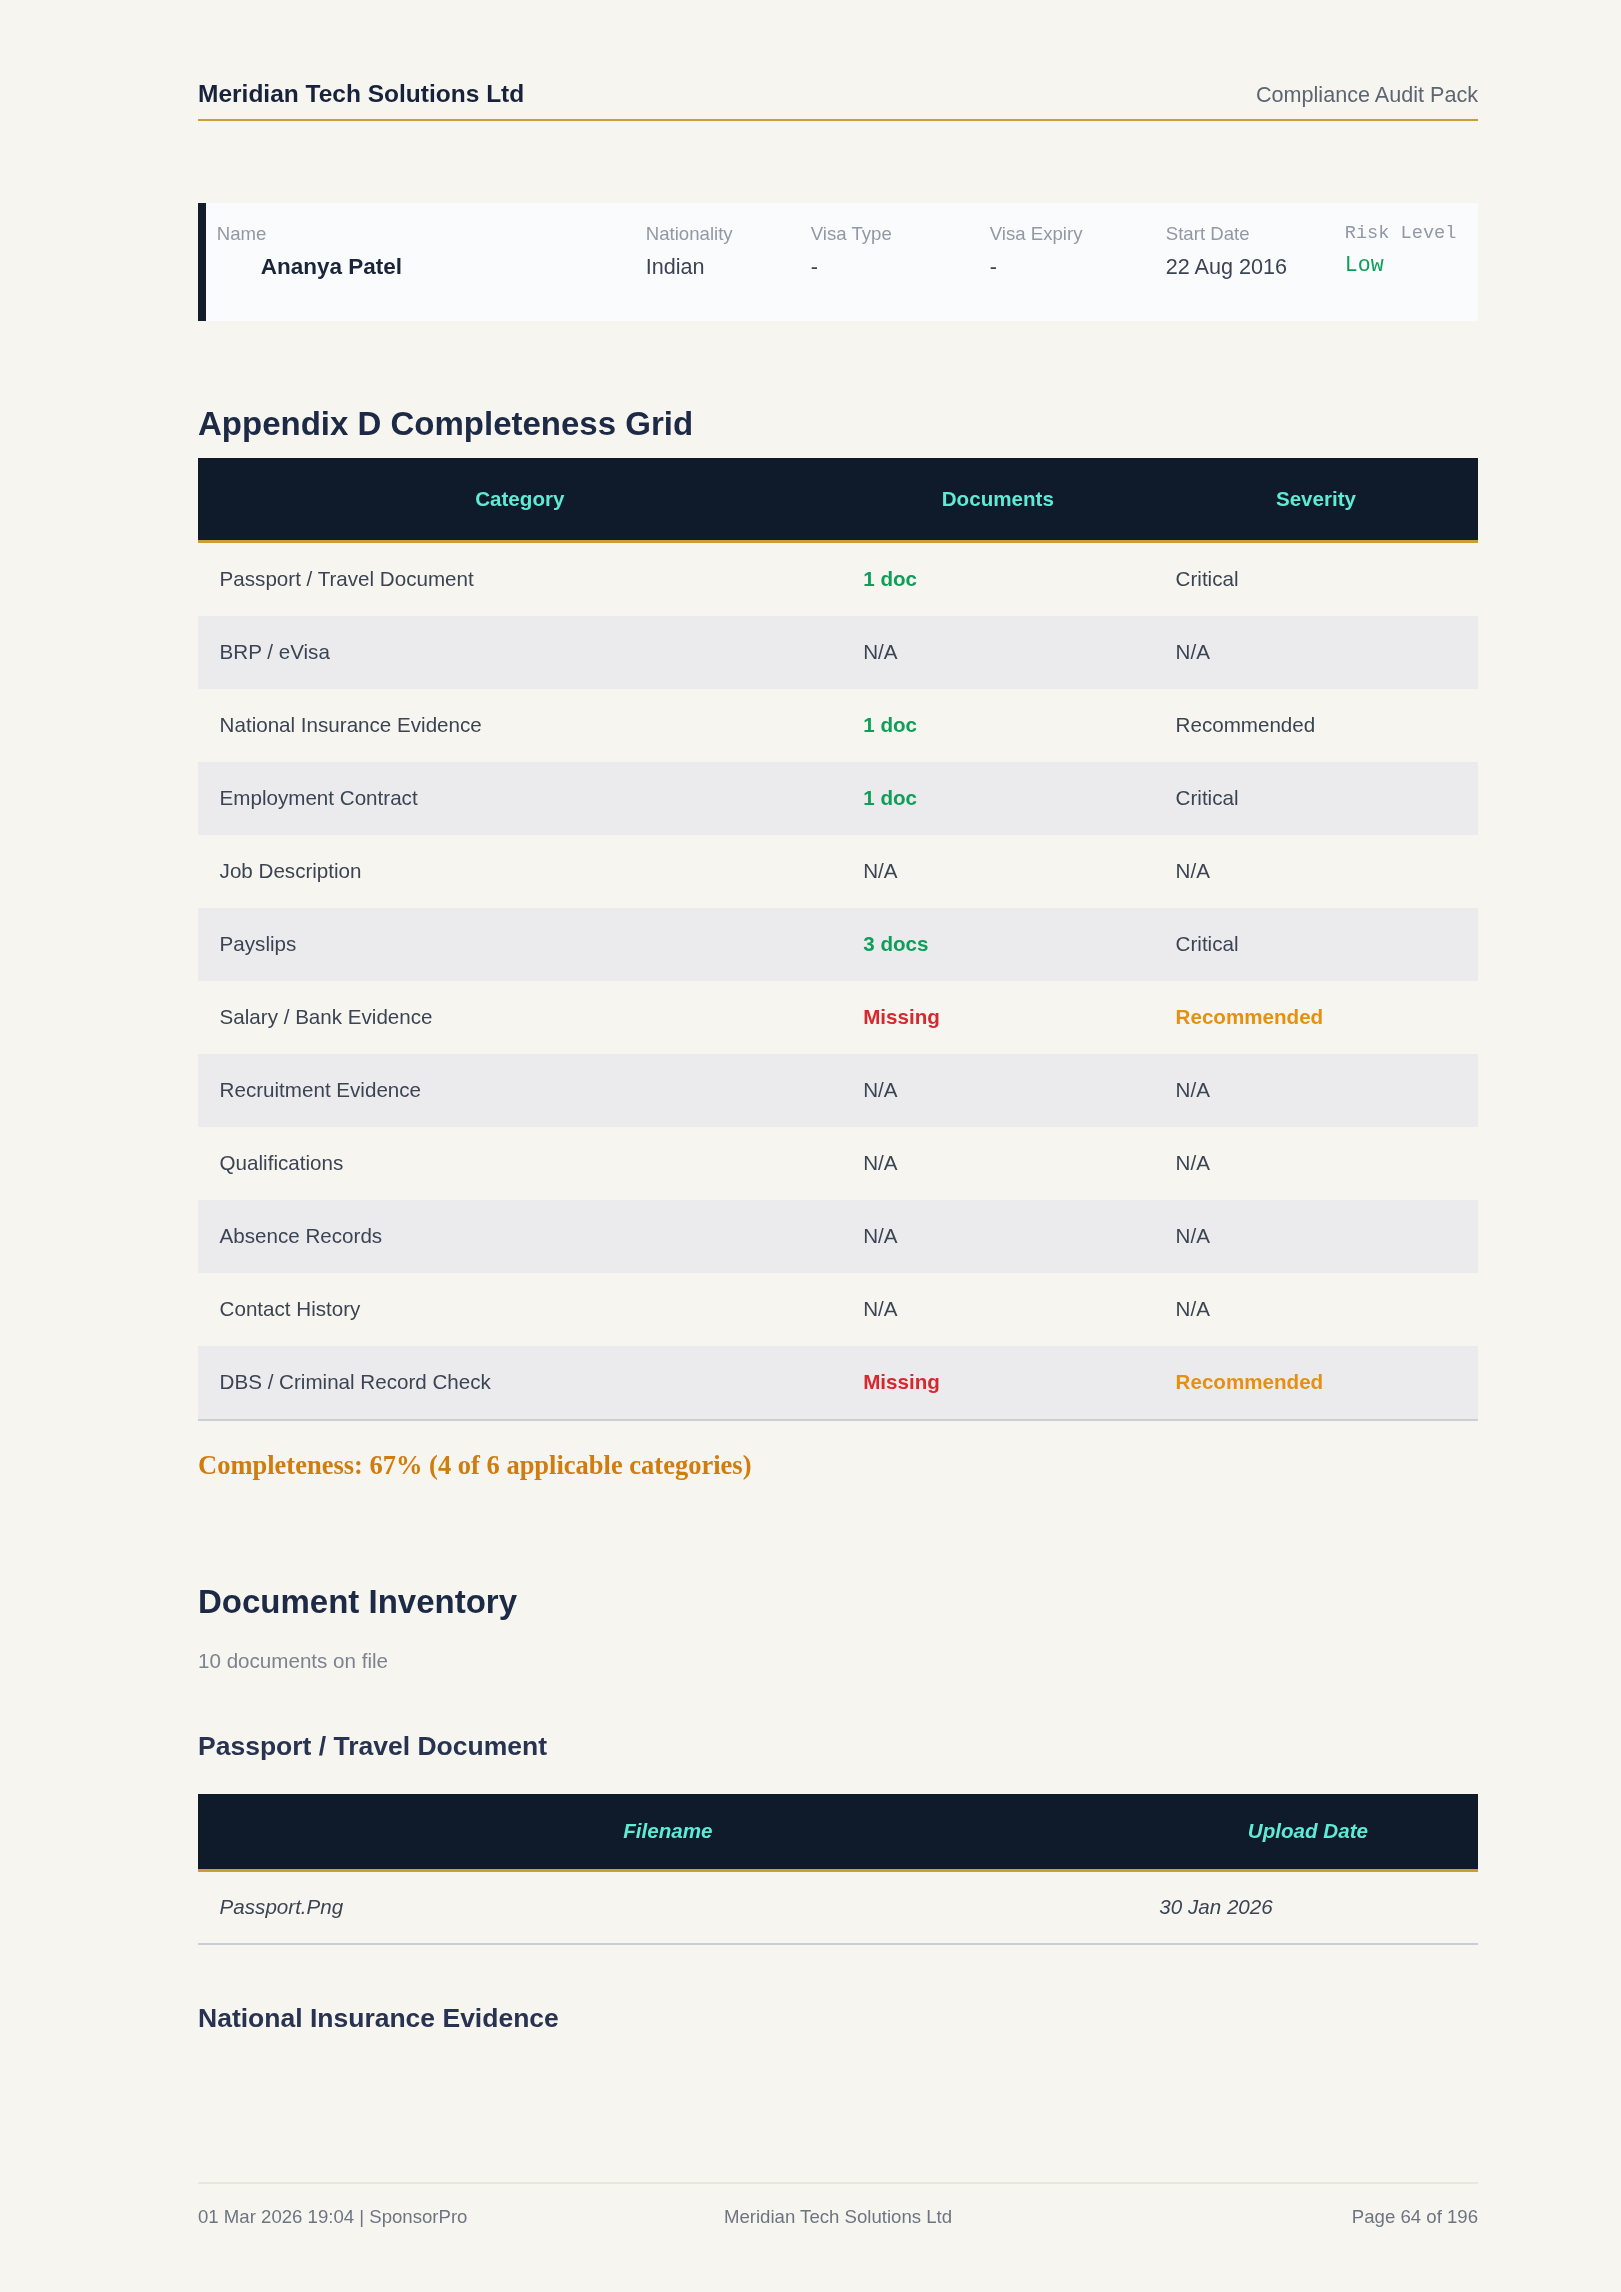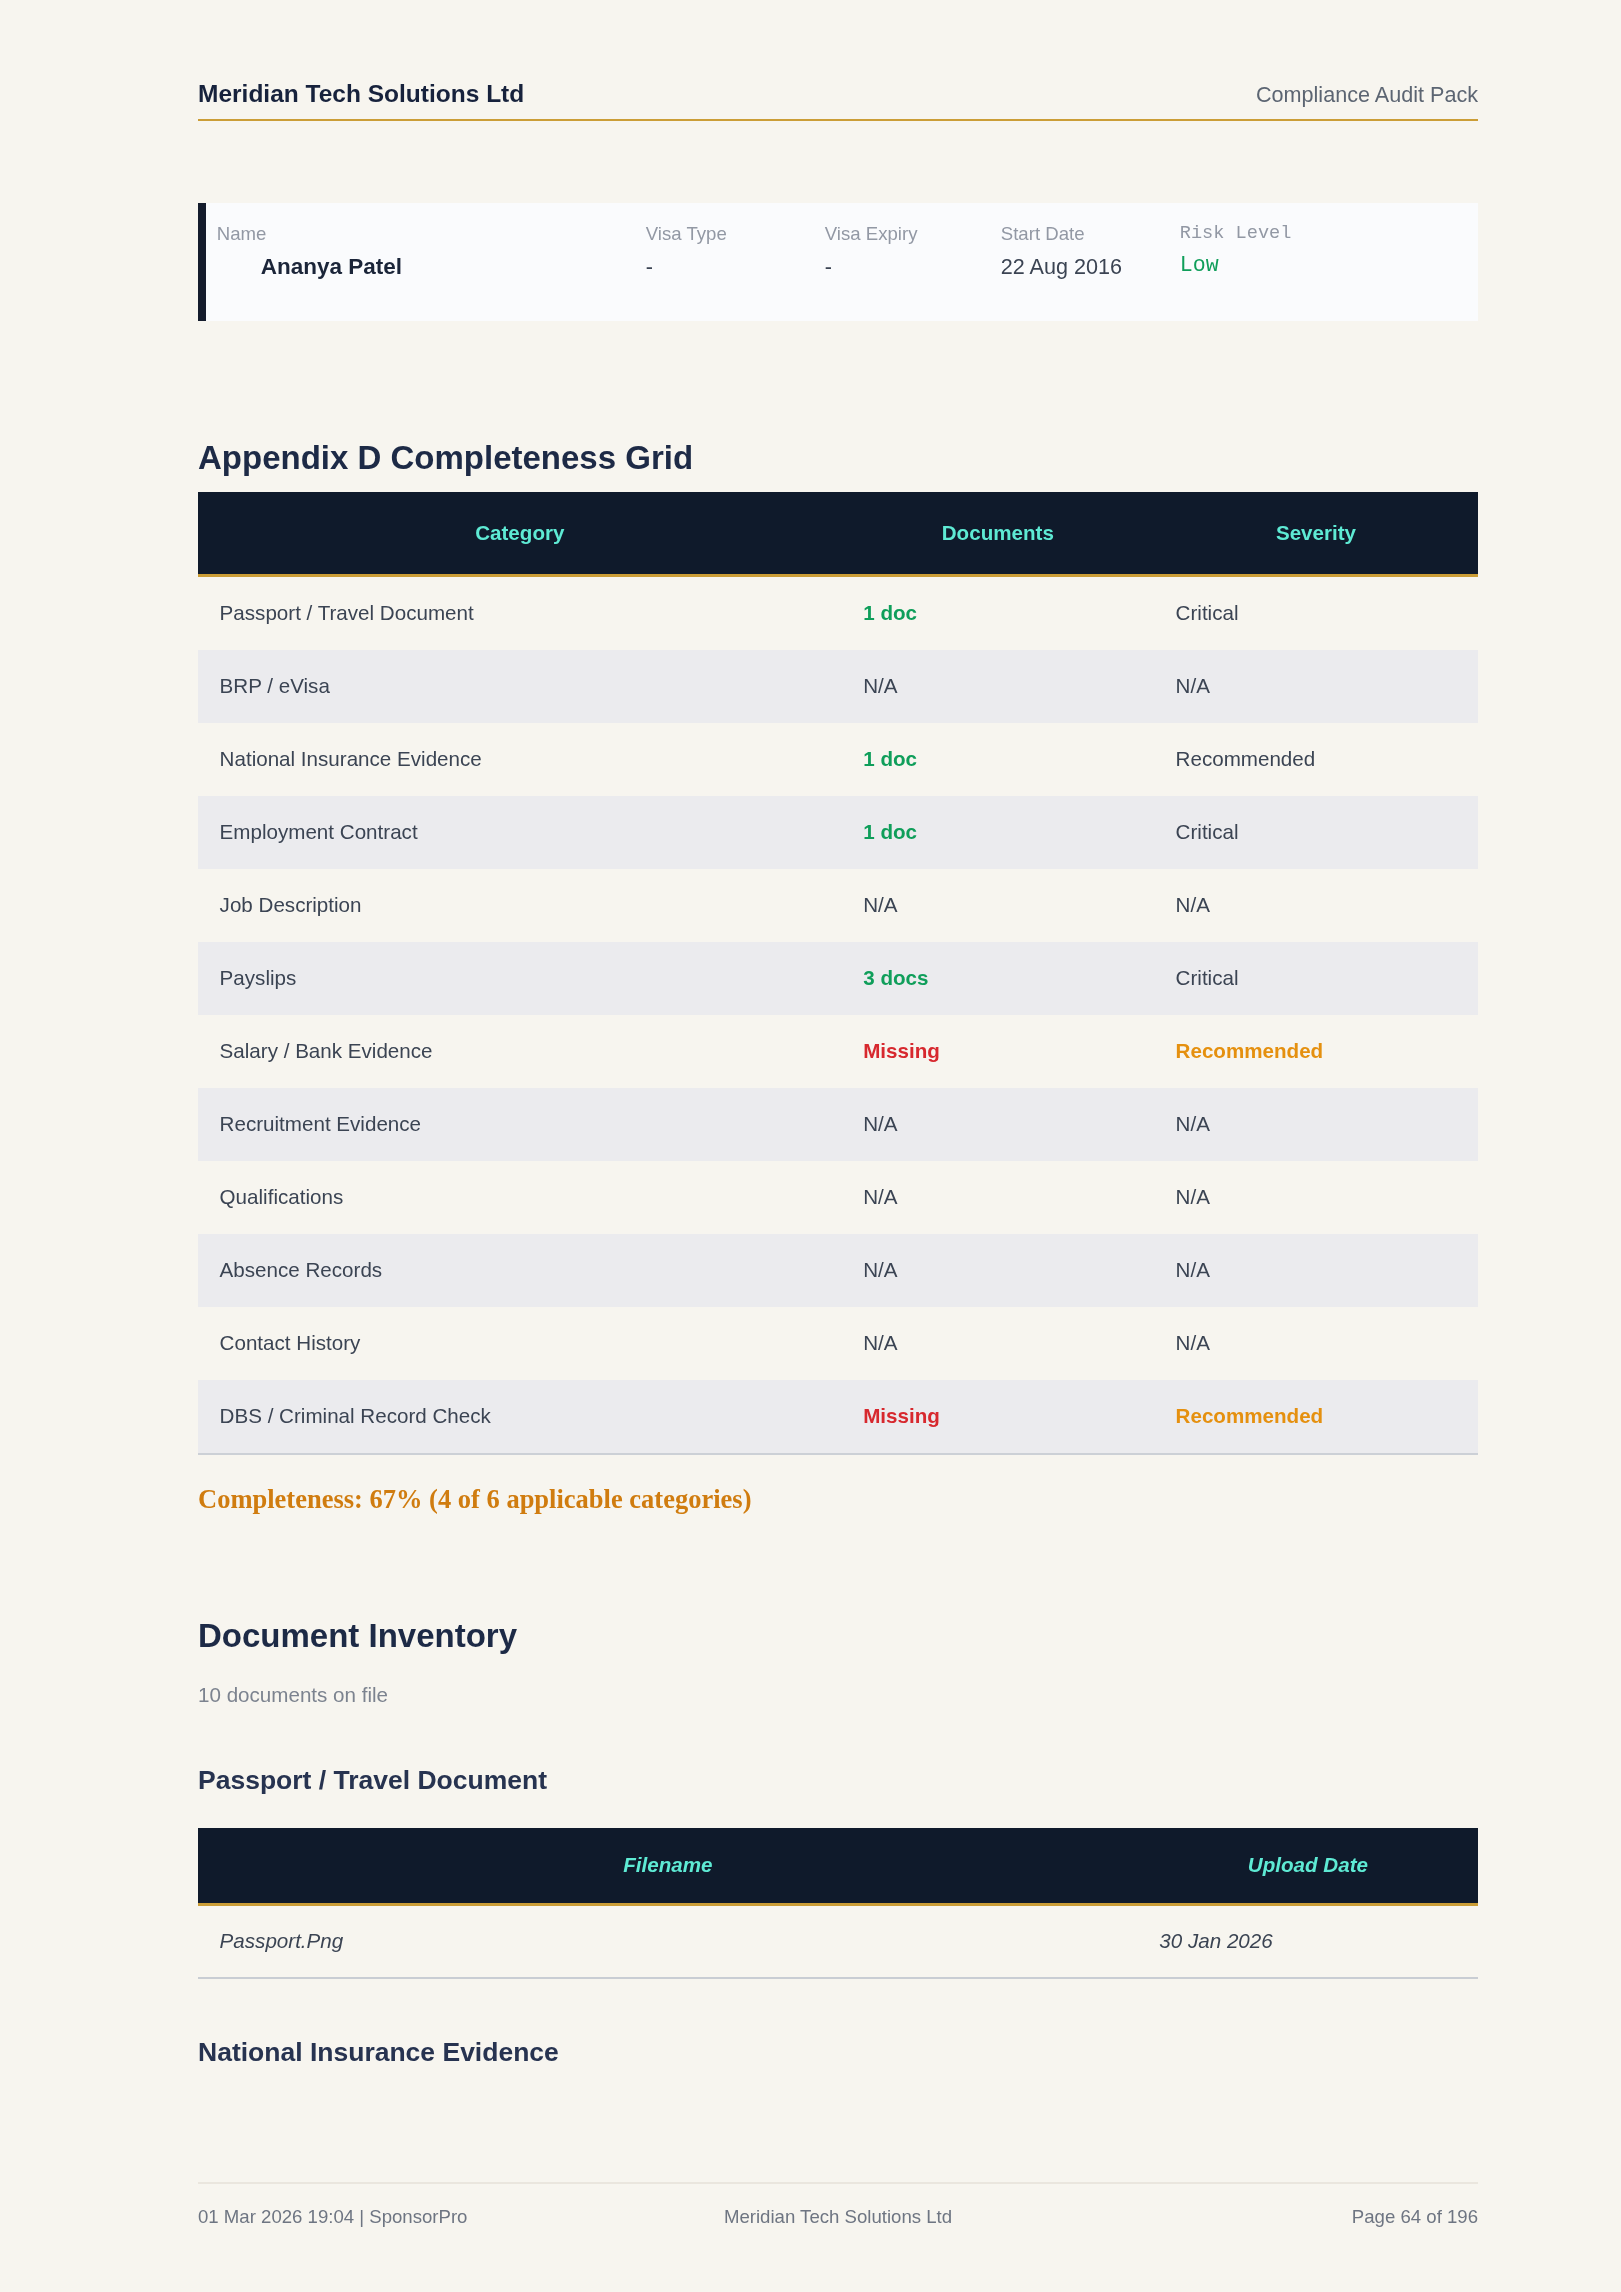--- a/index.html
+++ b/index.html
@@ -34,21 +34,21 @@
     justify-content:space-between;
   }
   .field{box-sizing:border-box;padding-right:7.8px;}
   .f0{width:429px;} .f1{width:165px;} .f2{width:179px;} .f3{width:176px;} .f4{width:179px;} .f5{flex:1;font-family:Liberation Mono, monospace;}
   .field .lbl{font-size:18.6px;color:var(--muted,#9298a4);margin-bottom:8.8px;}
   .field .val{font-size:21.6px;color:var(--text,#3b4453);}
   .f0 .val{font-size:22.5px;font-weight:700;color:#1b2539;margin-left:44px;}
   .f5 .val{color:var(--green,#0f9e5a);}
 
   h1{
-    margin:116px 0 0 0;
+    margin:82px 0 0 0;
     font-size:33px;font-weight:700;color:var(--heading,#1d2a46);
     line-height:1.25;
   }
   h2{
     margin:57px 0 0 0;
     font-size:26.5px;font-weight:700;color:#273350;
     line-height:1.25;
   }
 
   table{border-collapse:collapse;width:100%;table-layout:fixed;}
@@ -106,20 +106,24 @@
     <div class="hdr">
       <div class="company">Meridian Tech Solutions Ltd</div>
       <div class="doctitle">Compliance Audit Pack</div>
     </div>
 
     <div class="card">
       <div class="field f0">
         <div class="lbl">Name</div>
         <div class="val">Ananya Patel</div>
       </div>
+      <div class="field f1">
+        <div class="lbl">Nationality</div>
+        <div class="val">Indian</div>
+      </div>
       <div class="field f2">
         <div class="lbl">Visa Type</div>
         <div class="val">-</div>
       </div>
       <div class="field f3">
         <div class="lbl">Visa Expiry</div>
         <div class="val">-</div>
       </div>
       <div class="field f4">
         <div class="lbl">Start Date</div>

